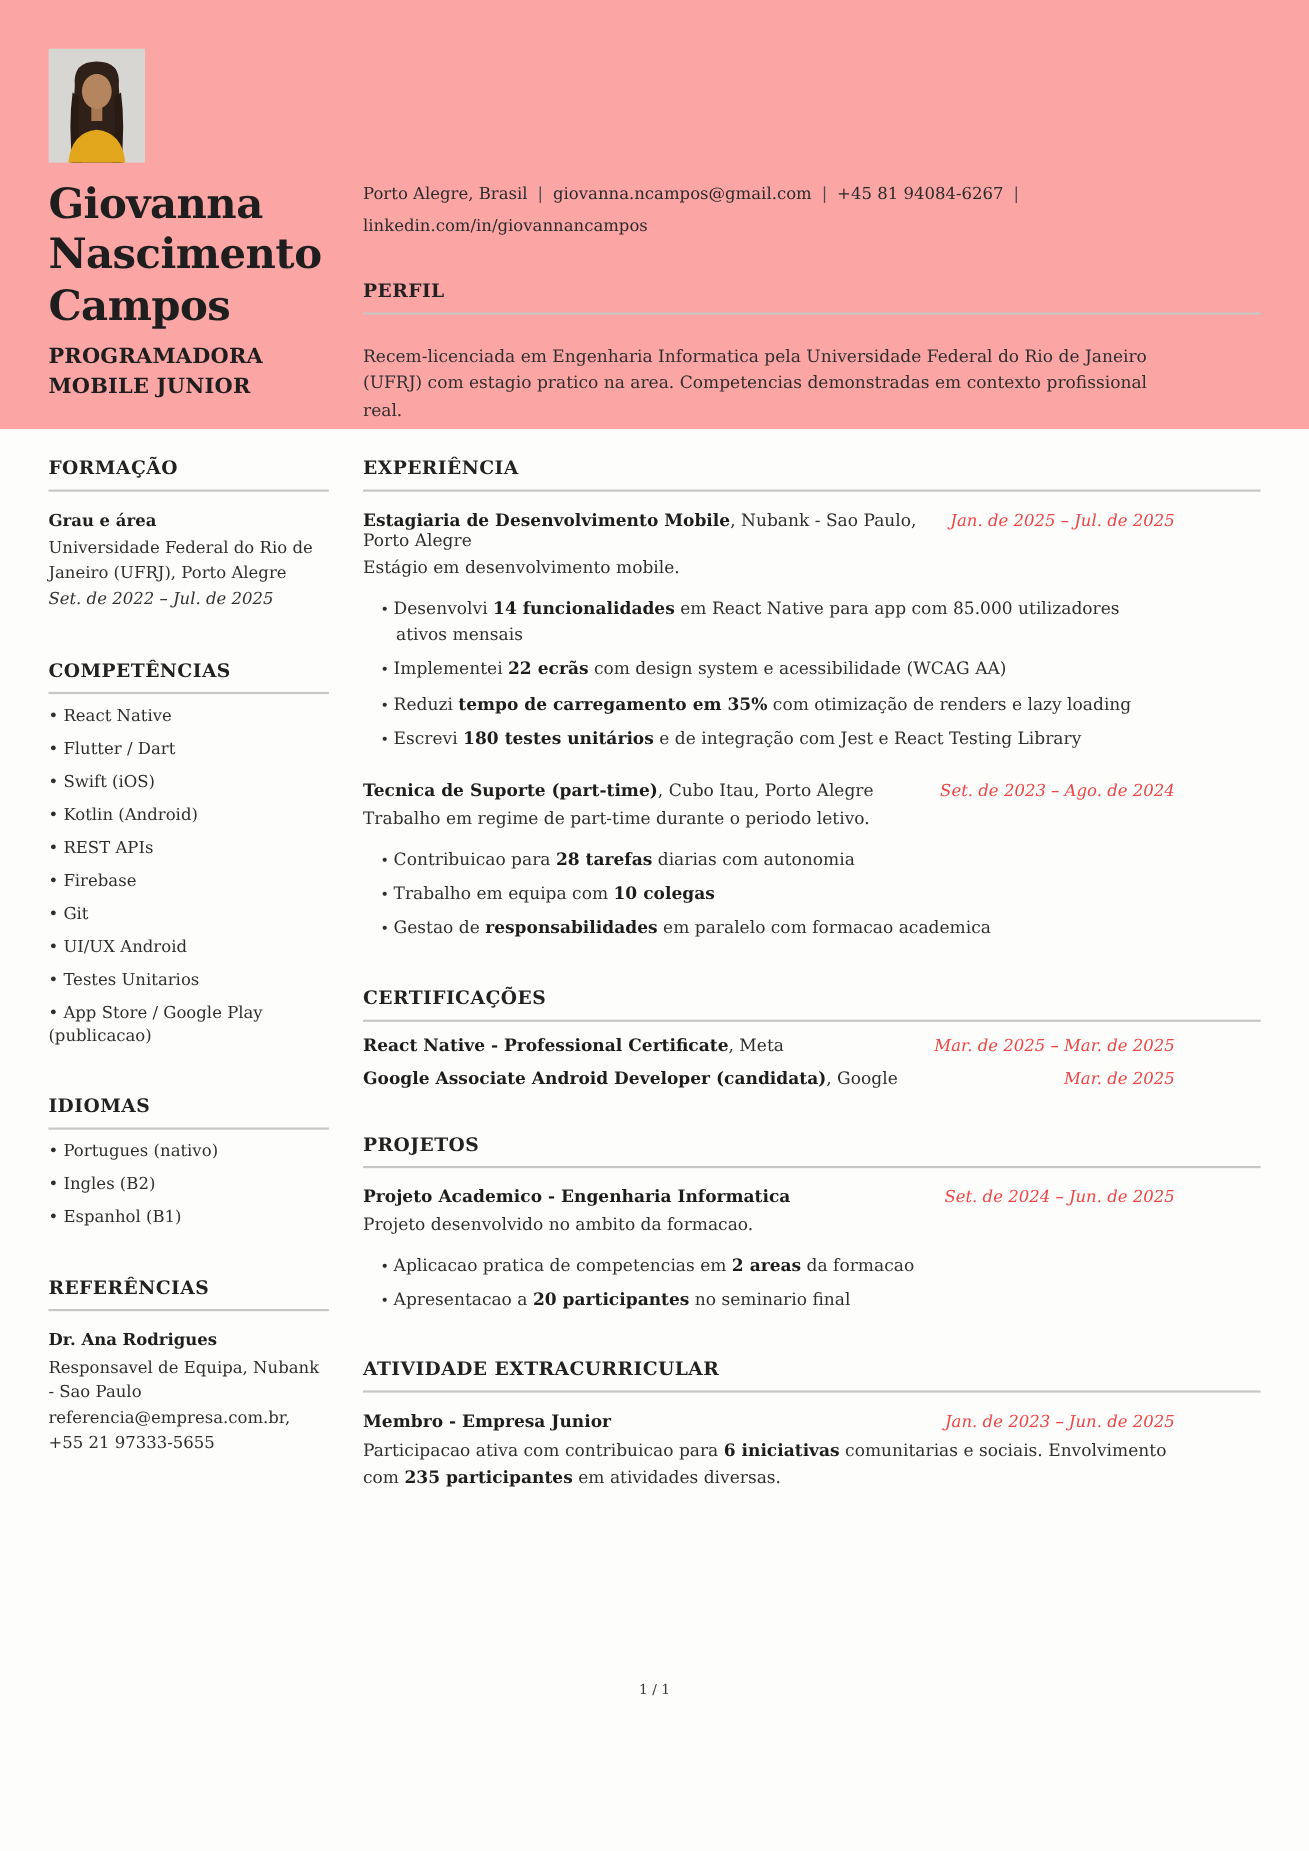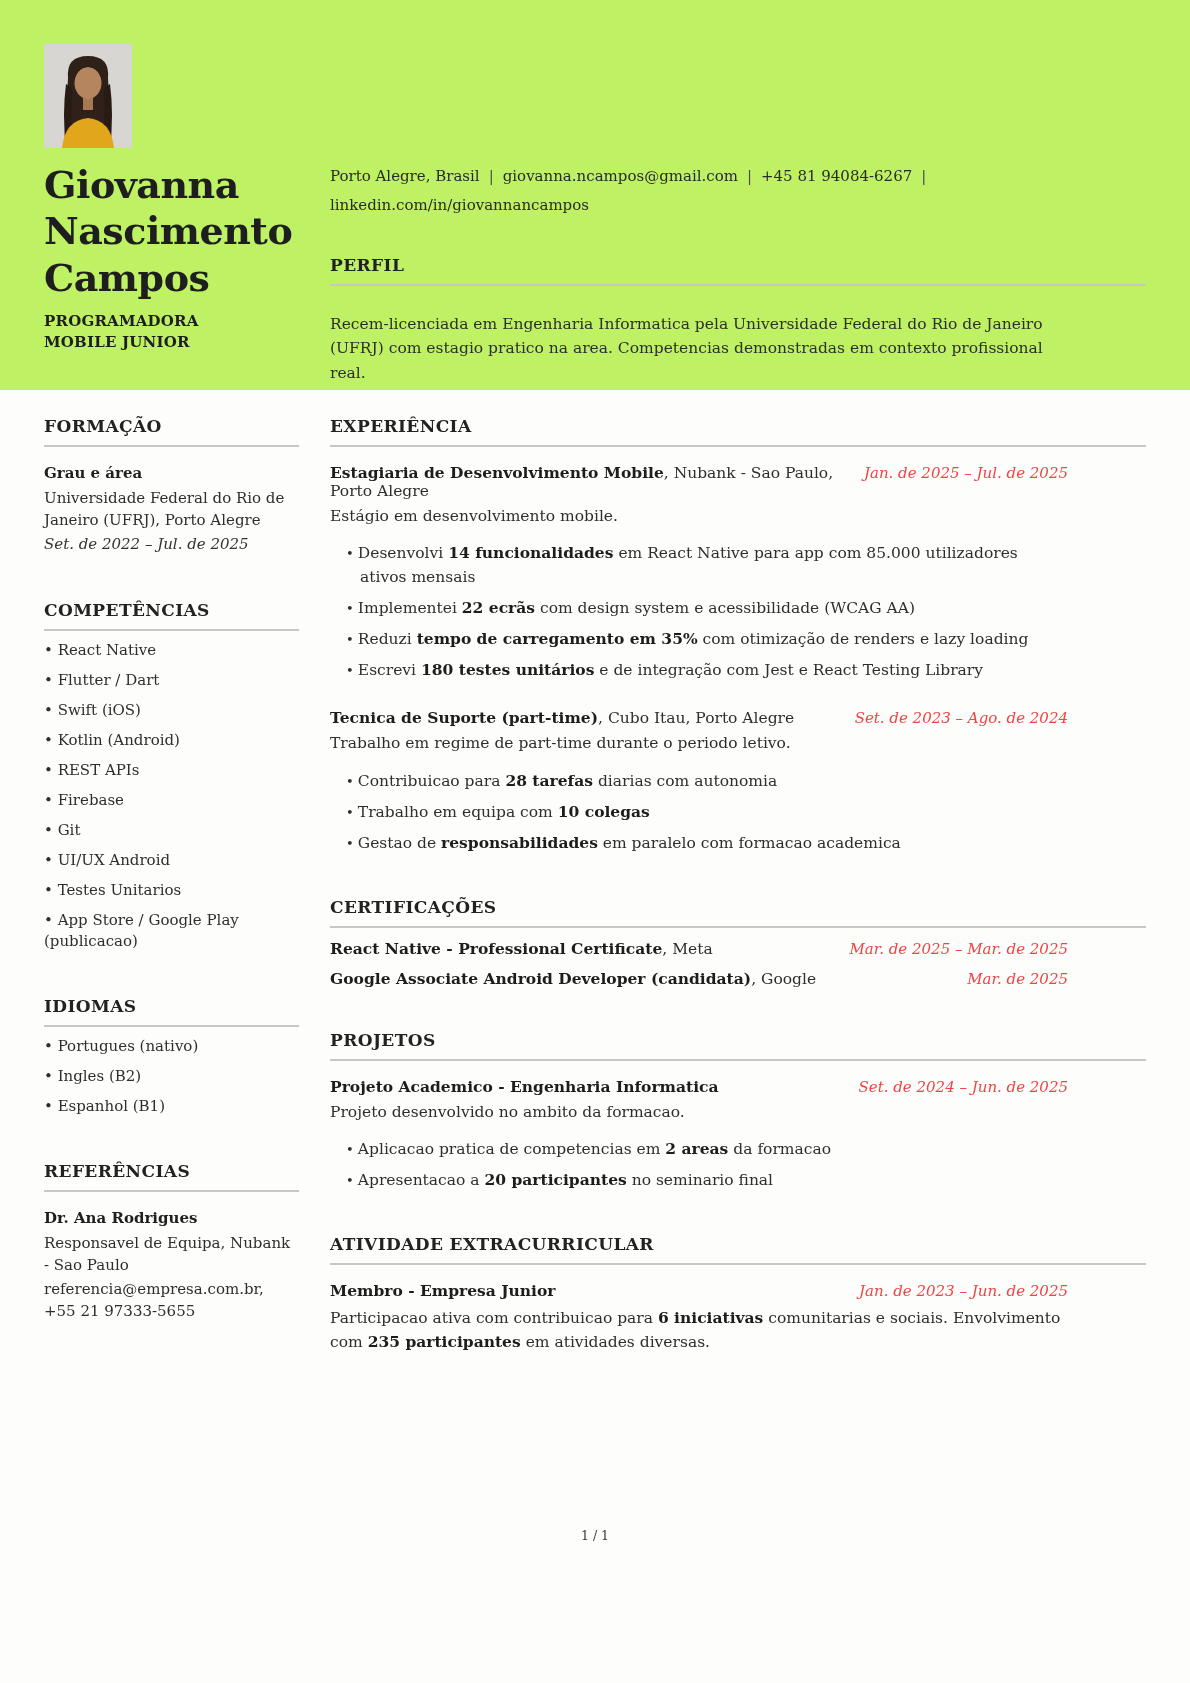--- a/index.html
+++ b/index.html
@@ -7,41 +7,41 @@
     position:relative;
     width:1190px;height:1683px;
     margin:0 auto;
     background:#fdfdfc;
     font-family:"DejaVu Serif", serif;
     color:#2e2e2e;
     overflow:hidden;
   }
   
   .band{
-    background:#bef264;
+    background:#fca5a5;
     height:390px;
     box-sizing:border-box;
     padding:44px 44px 0 44px;
     display:flex;
   }
   .header-left{width:286px;flex:none;}
   .photo{width:88px;height:104px;line-height:0;}
   .name{
     margin:14px 0 0 0;
     font-size:38px;
     font-weight:bold;
     color:#1e1e1e;
     line-height:1.22;
     width:272px;
     letter-spacing:-0.5px;
   }
   .role{
     margin-top:10px;
     font-weight:bold;
-    font-size:15px;
+    font-size:19px;
     letter-spacing:0.2px;
     color:#1e1e1e;
     width:232px;
     line-height:1.4;
   }
   .header-right{flex:1;padding-top:118px;}
   .contact{font-size:15px;color:#2a2a2a;line-height:1.95;}
   .contact-sep{margin:0 9px;color:#4a4a4a;}
   .perfil{margin-top:34px;}
   .sec-h{

